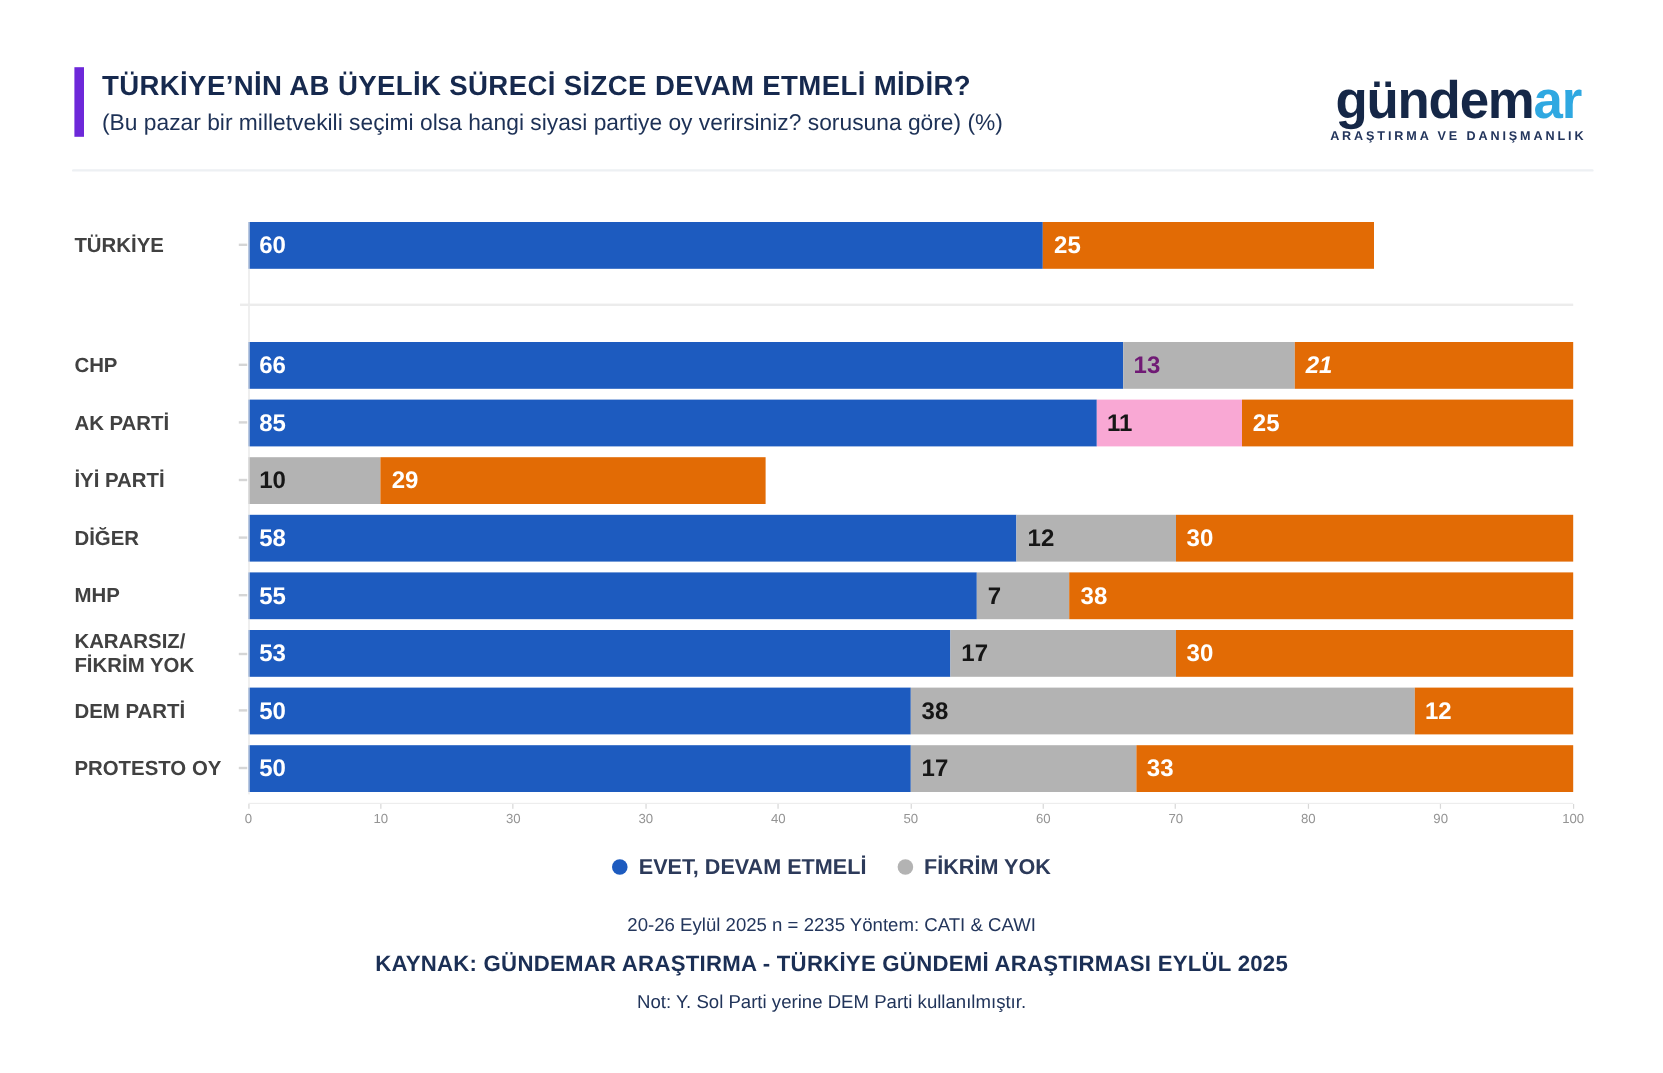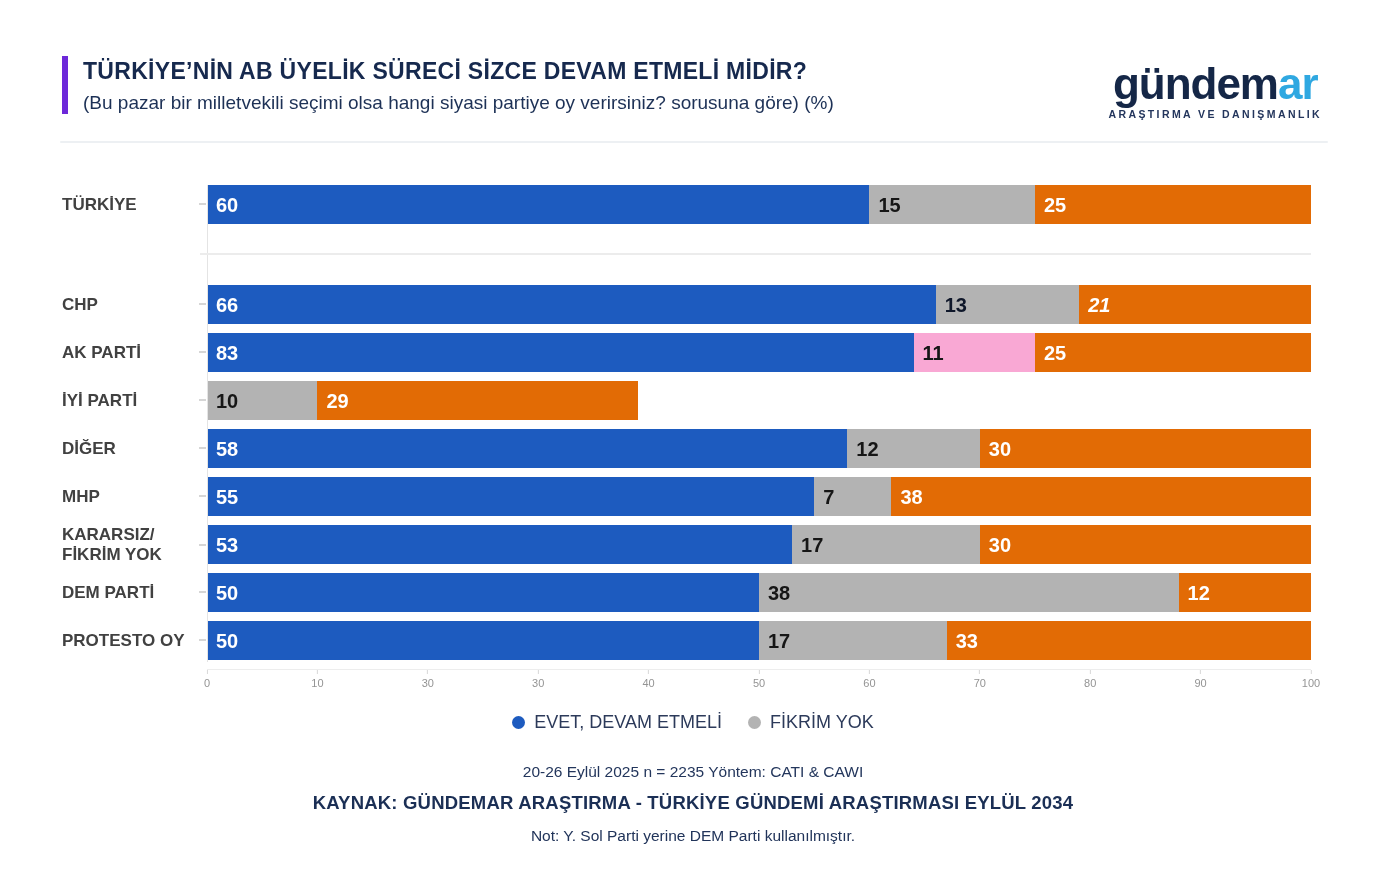--- a/index.html
+++ b/index.html
@@ -3,21 +3,21 @@
 <meta charset="utf-8">
 <style>
   * { margin:0; padding:0; box-sizing:border-box; }
   html,body { width:1386px; height:894px; background:#ffffff; overflow:hidden;
               font-family:"Liberation Sans", sans-serif; }
   .page { position:relative; width:1386px; height:894px; background:#fff; }
 
   
   .header { position:absolute; left:62px; right:58px; top:56px;
             display:flex; justify-content:space-between; align-items:flex-start; }
-  .title-block { border-left:6px solid #6d28d9; padding-left:15px; padding-top:2px; }
+  .title-block { border-left:8px solid #6d28d9; padding-left:15px; padding-top:2px; }
   .title { font-size:23px; font-weight:bold; color:#16294e; letter-spacing:0.3px; }
   .subtitle { margin-top:7px; font-size:19px; color:#1d3156; }
   .logo { text-align:center; margin-top:6px; margin-right:6px; }
   .logo-text { font-size:44px; font-weight:bold; color:#152747; letter-spacing:-1px; line-height:1; }
   .logo-text .accent { color:#2fa8e1; }
   .logo-tagline { font-size:10.5px; font-weight:bold; color:#23355c; letter-spacing:2.4px; margin-top:2px; }
 
   .divider { position:absolute; left:60px; right:58px; top:141px; height:2px;
              background:#edf0f3; border-radius:2px; }
 
@@ -40,21 +40,21 @@
             border-top:1px solid #ededed; }
   .tick { position:absolute; top:0; transform:translateX(-50%); text-align:center; }
   .tick-mark { width:1px; height:4px; background:#d8d8d8; margin:0 auto; }
   .tick-label { font-size:11px; color:#949494; margin-top:3px; }
 
   
   .legend { position:absolute; top:712px; left:0; width:100%;
             display:flex; justify-content:center; align-items:center; gap:26px; }
   .legend-item { display:flex; align-items:center; gap:9px; }
   .legend-dot { width:13px; height:13px; border-radius:50%; flex:none; }
-  .legend-label { font-size:18px; font-weight:normal; color:#2c3a5a; white-space:pre; }
+  .legend-label { font-size:18px; font-weight:bold; color:#2c3a5a; white-space:pre; }
 
   
   .footer-line { position:absolute; left:0; width:100%; text-align:center; }
   .f1 { top:763px; font-size:15.5px; color:#23365c; }
   .f2 { top:792px; font-size:18.5px; font-weight:bold; color:#1b2f55; letter-spacing:0.2px; }
   .f3 { top:827px; font-size:15.5px; color:#21345a; }
 </style>
 </head>
 <body>
 
@@ -75,50 +75,47 @@
 
   <div class="chart">
     <div class="y-axis-line"></div>
     <div id="rows">
         <div class="row">
           <div class="cat-label">TÜRKİYE</div>
           <div class="bar">
             <div class="seg" style="width: 60%; background: rgb(29, 91, 191);">
               <span class="seg-val" style="color: rgb(255, 255, 255);">60</span>
             </div>
-            <div class="seg" style="width: 15%; background: rgb(179, 179, 179);">
-              <span class="seg-val" style="color: rgb(22, 22, 22);">15</span>
-            </div>
             <div class="seg" style="width: 25%; background: rgb(226, 107, 5);">
               <span class="seg-val" style="color: rgb(255, 255, 255);">25</span>
             </div>
           </div>
         </div>
         <div class="spacer">
           <div class="separator-line"></div>
         </div>
         <div class="row">
           <div class="cat-label">CHP</div>
           <div class="bar">
             <div class="seg" style="width: 66%; background: rgb(29, 91, 191);">
               <span class="seg-val" style="color: rgb(255, 255, 255);">66</span>
             </div>
             <div class="seg" style="width: 13%; background: rgb(179, 179, 179);">
-              <span class="seg-val" style="color: #0f172a;">13</span>
+              <span class="seg-val" style="color: #701a75;">13</span>
             </div>
             <div class="seg" style="width: 21%; background: rgb(226, 107, 5);">
               <span class="seg-val" style="color: rgb(255, 255, 255); font-style: italic;">21</span>
             </div>
           </div>
         </div>
         <div class="row">
           <div class="cat-label">AK PARTİ</div>
           <div class="bar">
             <div class="seg" style="width: 64%; background: rgb(29, 91, 191);">
-              <span class="seg-val" style="color: rgb(255, 255, 255);">83</span>
+              <span class="seg-val" style="color: rgb(255, 255, 255);">85</span>
             </div>
             <div class="seg" style="width: 11%; background: #f9a8d4;">
               <span class="seg-val" style="color: rgb(22, 22, 22);">11</span>
             </div>
             <div class="seg" style="width: 25%; background: rgb(226, 107, 5);">
               <span class="seg-val" style="color: rgb(255, 255, 255);">25</span>
             </div>
           </div>
         </div>
         <div class="row">
@@ -257,16 +254,16 @@
         <span class="legend-dot" style="background: rgb(29, 91, 191);"></span>
         <span class="legend-label">EVET, DEVAM ETMELİ</span>
       </div>
       <div class="legend-item">
         <span class="legend-dot" style="background: rgb(179, 179, 179);"></span>
         <span class="legend-label">FİKRİM YOK</span>
       </div>
     </div>
 
   <div class="footer-line f1">20-26 Eylül 2025 n = 2235 Yöntem: CATI &amp; CAWI</div>
-  <div class="footer-line f2">KAYNAK: GÜNDEMAR ARAŞTIRMA - TÜRKİYE GÜNDEMİ ARAŞTIRMASI EYLÜL 2034</div>
+  <div class="footer-line f2">KAYNAK: GÜNDEMAR ARAŞTIRMA - TÜRKİYE GÜNDEMİ ARAŞTIRMASI EYLÜL 2025</div>
   <div class="footer-line f3">Not: Y. Sol Parti yerine DEM Parti kullanılmıştır.</div>
 
 </div>
 
 </body></html>

